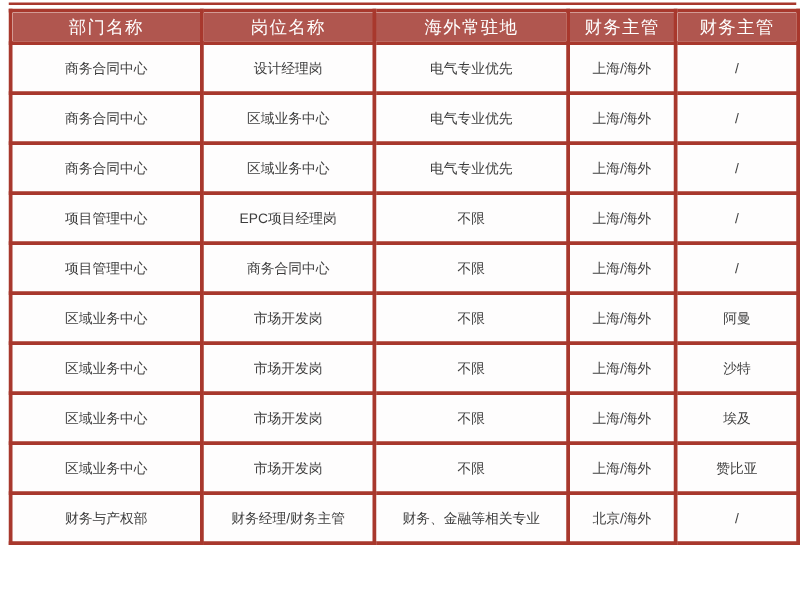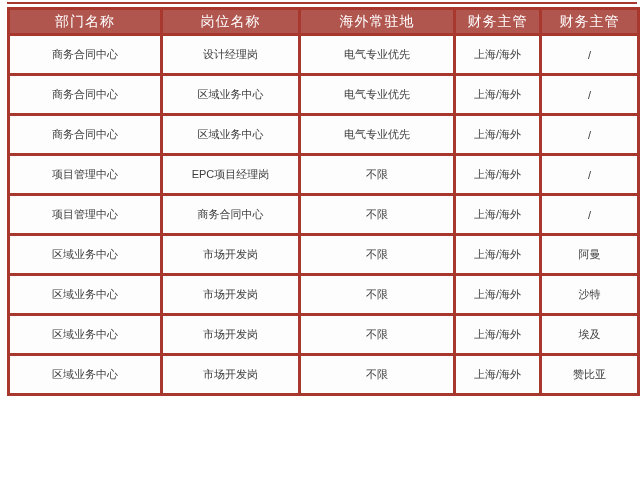--- a/index.html
+++ b/index.html
@@ -140,15 +140,22 @@
         <td>上海/海外</td>
         <td>埃及</td>
       </tr>
       <tr>
         <td>区域业务中心</td>
         <td>市场开发岗</td>
         <td>不限</td>
         <td>上海/海外</td>
         <td>赞比亚</td>
       </tr>
+      <tr>
+        <td>财务与产权部</td>
+        <td>财务经理/财务主管</td>
+        <td>财务、金融等相关专业</td>
+        <td>北京/海外</td>
+        <td>/</td>
+      </tr>
     </tbody>
   </table>
 </div>
 
 </body></html>

